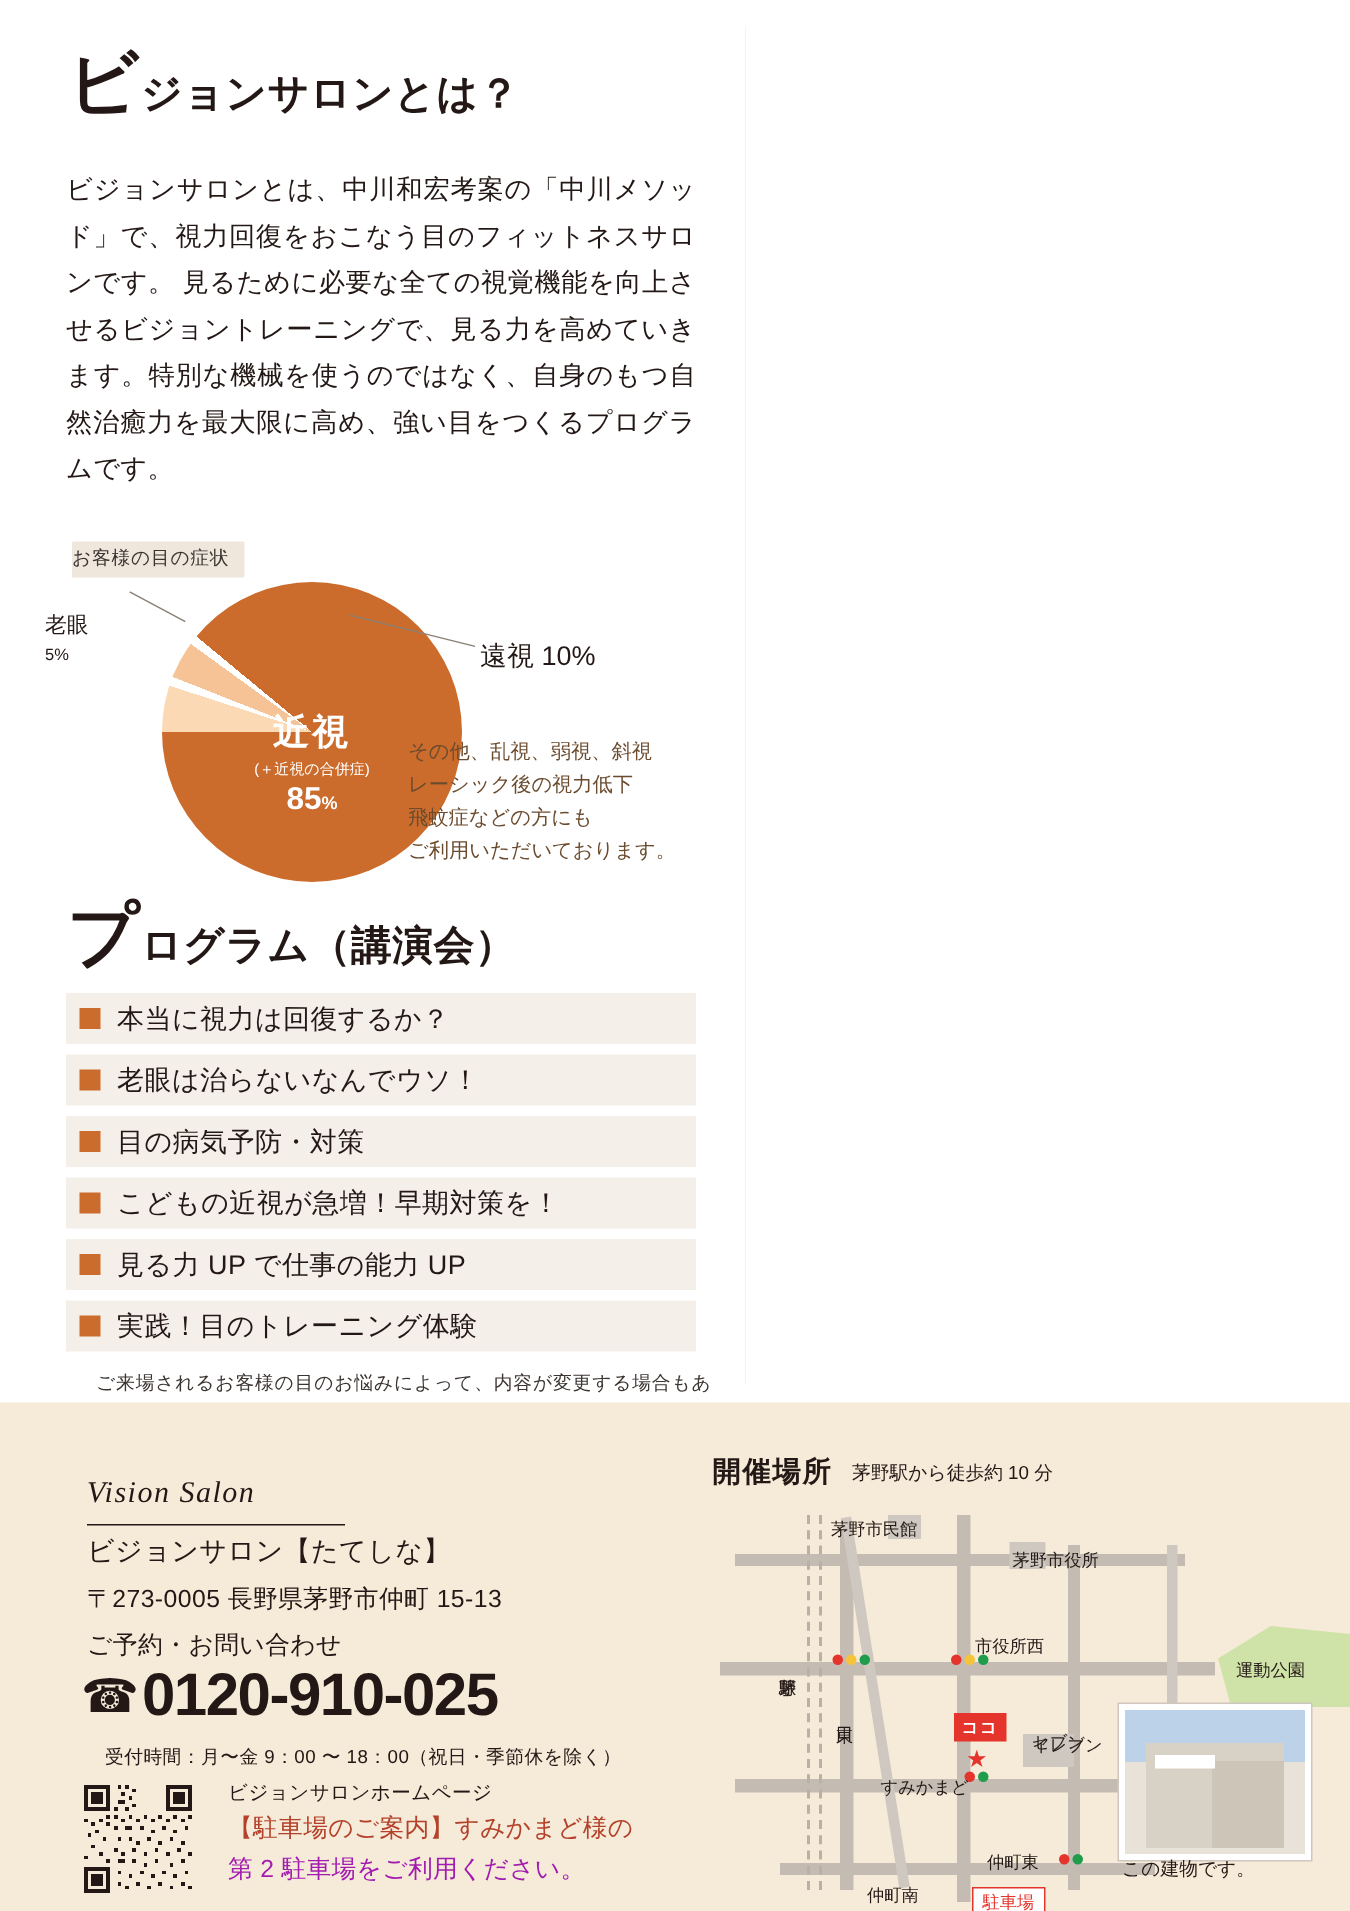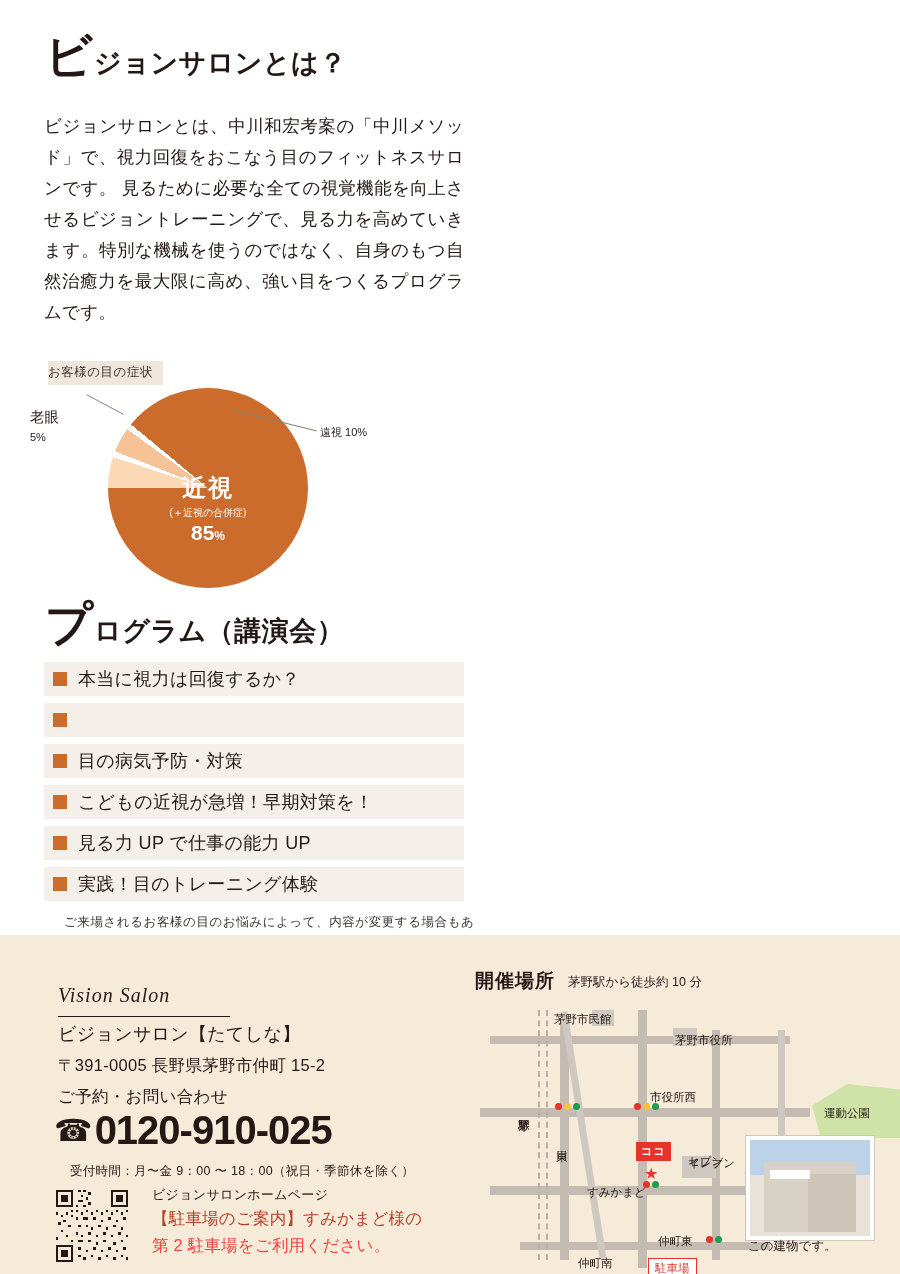--- a/index.html
+++ b/index.html
@@ -58,21 +58,21 @@
   .pie-center{
     position:absolute;left:0;top:84px;width:200px;text-align:center;color:#fff;
   }
   .pie-center .t1{font-size:24px;font-weight:700;letter-spacing:2px;}
   .pie-center .t2{font-size:10px;letter-spacing:0;margin-top:2px;}
   .pie-center .t3{font-size:21px;font-weight:700;margin-top:1px;}
   .pie-center .t3 small{font-size:12px;font-weight:700;}
 
   .lbl-rougan{position:absolute;left:30px;top:408px;text-align:left;font-size:14.5px;line-height:19px;}
   .lbl-rougan small{font-size:11px;}
-  .lbl-enshi{position:absolute;left:320px;top:425px;font-size:11px;}
+  .lbl-enshi{position:absolute;left:320px;top:425px;font-size:18px;}
   .leader{position:absolute;background:#8a8176;height:1px;}
   .note-right{
     position:absolute;left:272px;top:490px;width:225px;
     font-size:13.5px;line-height:22px;color:#6b4b2e;
   }
 
   
   .plist{position:absolute;left:44px;top:662px;width:420px;}
   .prow{
     display:flex;align-items:center;height:34px;margin-bottom:7px;
@@ -97,21 +97,21 @@
   #fl3{left:58px;top:1086px;}
   .tel{
     position:absolute;left:54px;top:1110px;display:flex;align-items:center;
   }
   .tel .ico{font-size:31px;line-height:31px;}
   .tel .num{font-size:40px;font-weight:700;letter-spacing:-1px;line-height:40px;padding-left:2px;}
   #fl4{left:70px;top:1163px;font-size:12.5px;}
   .qr{position:absolute;left:56px;top:1190px;width:72px;height:72px;}
   #fl5{left:152px;top:1186px;font-size:13px;}
   .park1{position:absolute;left:152px;top:1208px;font-size:16.5px;color:#b4412a;letter-spacing:.2px;}
-  .park2{position:absolute;left:152px;top:1235px;font-size:16.5px;color:#ef4444;letter-spacing:.2px;}
+  .park2{position:absolute;left:152px;top:1235px;font-size:16.5px;color:#a21caf;letter-spacing:.2px;}
 
   
   .map-title{position:absolute;left:475px;top:968px;font-size:19px;font-weight:700;letter-spacing:1px;}
   .map-sub{position:absolute;left:568px;top:974px;font-size:12.5px;}
   .map{position:absolute;left:460px;top:990px;width:440px;height:284px;}
   .road{position:absolute;background:#cfc8c0;}
   .road.th{background:#c4bcb3;}
   .greenA{position:absolute;background:#cfe3a8;}
   .mtxt{position:absolute;font-size:11.5px;color:#231815;white-space:nowrap;}
   .mtxt.v{writing-mode:vertical-rl;}
@@ -166,33 +166,38 @@
 
     <div class="lbl-rougan">
       <span>老眼</span><br>
       <small>5%</small>
     </div>
     <div class="leader" style="left:84px;top:404px;width:42px;transform:rotate(28deg);"></div>
 
     <div class="lbl-enshi">遠視 10%</div>
     <div class="leader" style="left:232px;top:420px;width:86px;transform:rotate(14deg);"></div>
 
+    <div class="note-right" style="white-space:pre-line;">その他、乱視、弱視、斜視
+レーシック後の視力低下
+飛蚊症などの方にも
+ご利用いただいております。</div>
 
     <h1 class="h-big sec2">
       <span class="first">プ</span>
       <span class="rest">ログラム（講演会）</span>
     </h1>
 
     <div class="plist">
       <div class="prow">
         <span class="sq"></span>
         <span class="txt">本当に視力は回復するか？</span>
       </div>
       <div class="prow">
         <span class="sq"></span>
+        <span class="txt">老眼は治らないなんでウソ！</span>
       </div>
       <div class="prow">
         <span class="sq"></span>
         <span class="txt">目の病気予防・対策</span>
       </div>
       <div class="prow">
         <span class="sq"></span>
         <span class="txt">こどもの近視が急増！早期対策を！</span>
       </div>
       <div class="prow">
@@ -220,21 +225,21 @@
 
     
     
   </div>
 
   <div class="footer"></div>
 
   <div class="vs-logo">Vision Salon</div>
   <div class="vs-logo-ul"></div>
   <div class="fl-line" id="fl1">ビジョンサロン【たてしな】</div>
-  <div class="fl-line" id="fl2">〒391-0005 長野県茅野市仲町 15-2</div>
+  <div class="fl-line" id="fl2">〒273-0005 長野県茅野市仲町 15-13</div>
   <div class="fl-line" id="fl3">ご予約・お問い合わせ</div>
 
   <div class="tel">
     <span class="ico">☎</span>
     <span class="num">0120-910-025</span>
   </div>
   <div class="fl-line" id="fl4">受付時間：月〜金 9：00 〜 18：00（祝日・季節休を除く）</div>
 
   <div class="qr">
     <svg viewBox="0 0 29 29" width="72" height="72" shape-rendering="crispEdges">

